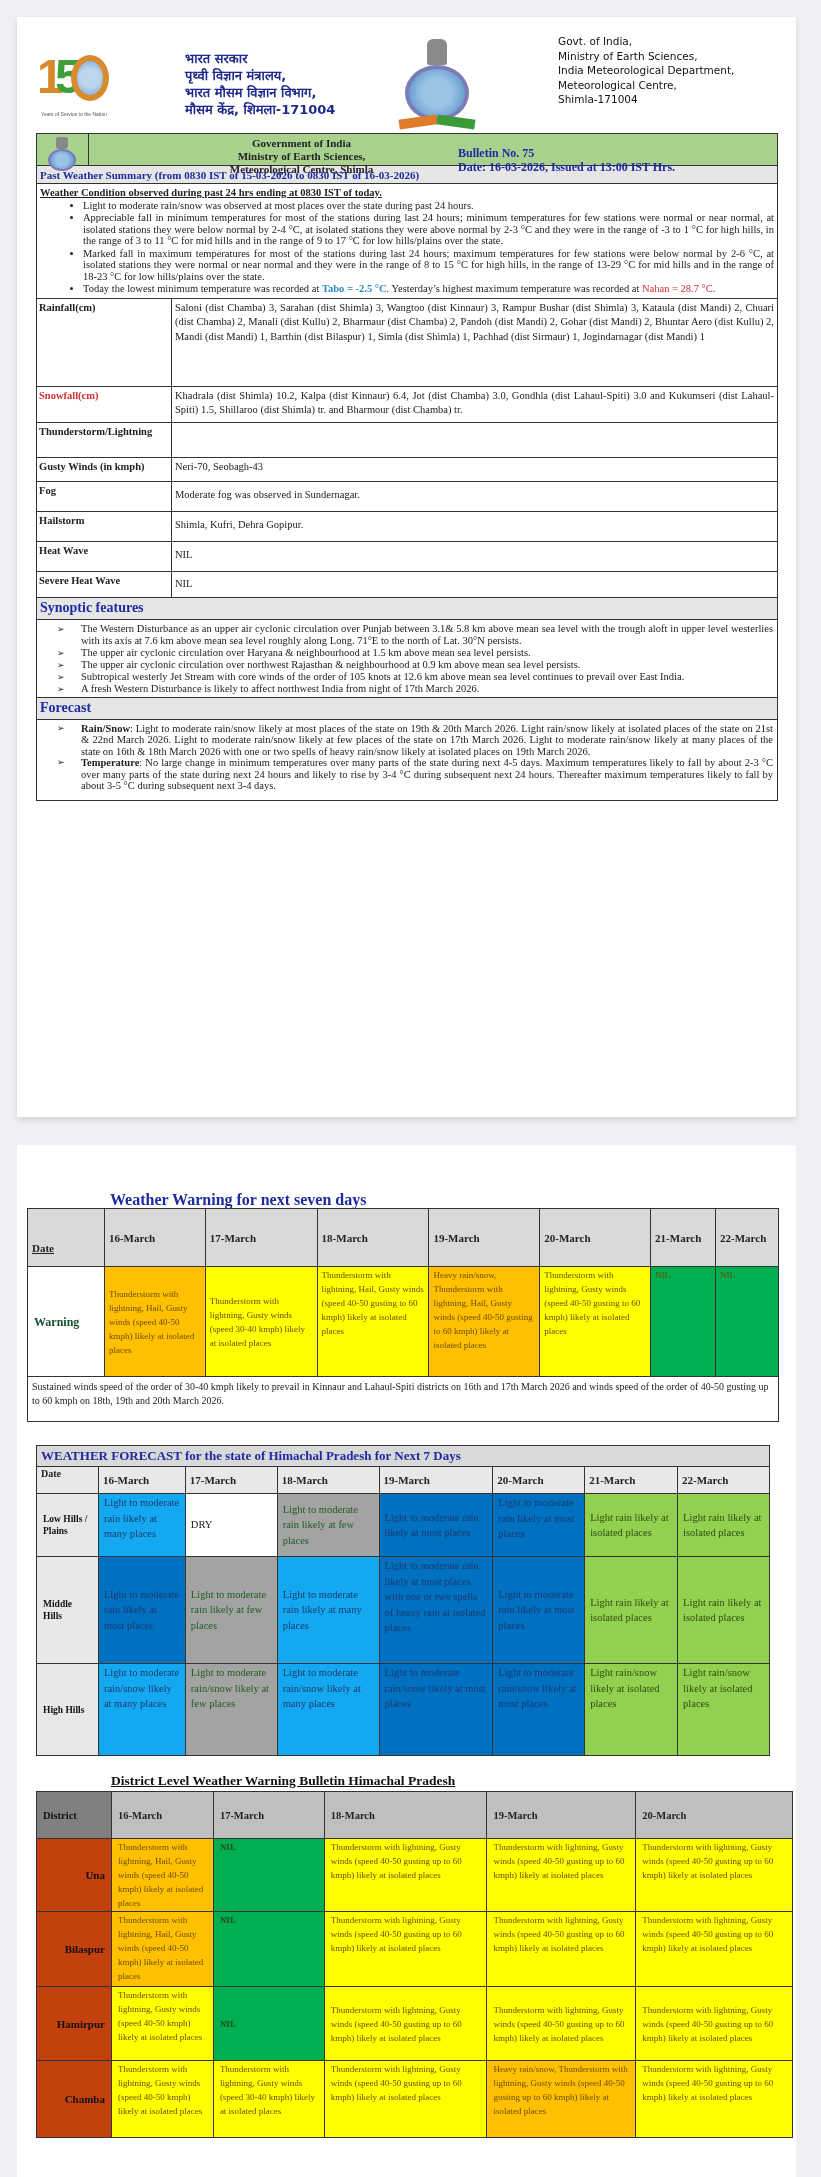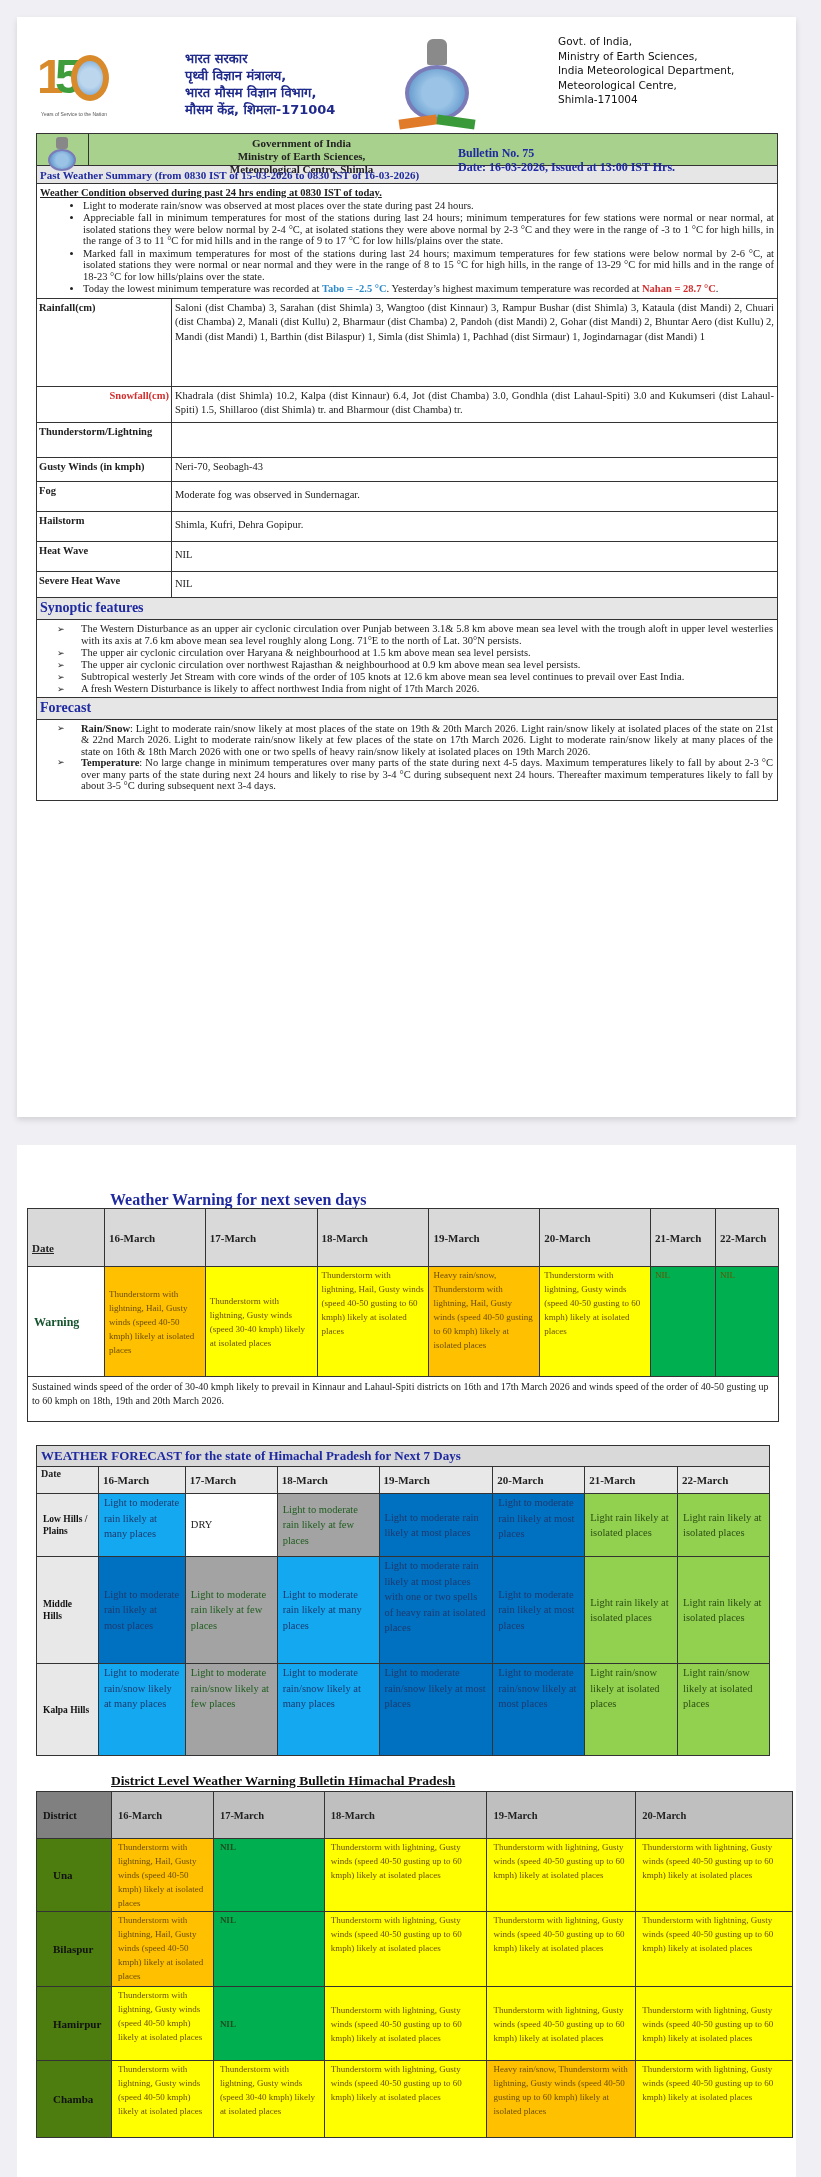--- a/index.html
+++ b/index.html
@@ -31,24 +31,24 @@
   .bul-logo .l1 { position: absolute; left: 19px; top: 3px; width: 12px; height: 12px; background: #888; border-radius: 3px; }
   .bul-logo .l2 { position: absolute; left: 11px; top: 15px; width: 28px; height: 22px; border-radius: 50%; background: radial-gradient(circle, #9ac3e6 40%, #4a86c0 100%); border: 2px solid #7b7bb8; }
   .bul-org { width: 345px; text-align: center; font-weight: bold; font-size: 11px; line-height: 13px; padding-top: 3px; padding-left: 80px; }
   .bul-no { flex: 1; color: #1f2aa0; font-weight: bold; font-size: 12px; line-height: 14px; padding-top: 12px; padding-left: 24px; }
   .past-head { background: #e6e6e6; color: #1f2aa0; font-weight: bold; font-size: 11px; padding: 3px 3px; border-bottom: 1px solid #333; height: 18px; }
   .obs { padding: 3px 3px 2px 3px; border-bottom: 1px solid #333; font-size: 10.5px; line-height: 11.5px; }
   .obs .title { font-weight: bold; text-decoration: underline; font-size: 10.5px; margin-bottom: 1px; }
   .obs ul { padding-left: 43px; }
   .obs li { text-align: justify; margin-bottom: 1px; }
   .blue { color: #2e8bc9; font-weight: bold; }
-  .red { color: #d32f2f; font-weight: bold; }
+  .red { color: #d32f2f; font-weight: normal; }
   .row { display: flex; border-bottom: 1px solid #333; font-size: 10.5px; line-height: 14.5px; }
   .row .lab { width: 135px; border-right: 1px solid #333; font-weight: bold; padding: 2px 2px; }
-  .row .lab.snow { color: #d32f2f; text-align: right; }
+  .row .lab.snow { color: #d32f2f; }
   .row .val { flex: 1; padding: 2px 3px; text-align: justify; }
   .sec-head { background: #e6e6e6; color: #1f2aa0; font-weight: bold; font-size: 14px; padding: 2px 3px; border-bottom: 1px solid #333; height: 22px; }
   .syn { padding: 3px 4px 2px 4px; border-bottom: 1px solid #333; font-size: 10.5px; line-height: 12px; }
   .syn ul, .fc ul { list-style: none; padding-left: 40px; }
   .syn li, .fc li { position: relative; text-align: justify; }
   .syn li::before, .fc li::before { content: "\27A2"; position: absolute; left: -24px; font-size: 9px; }
   .fc { padding: 3px 4px 8px 4px; font-size: 10.5px; line-height: 11.5px; }
   .fc b { font-weight: bold; }
 
   
@@ -79,21 +79,21 @@
   .c-dry { background: #fff; color: #222 !important; }
   .c-grn { background: #a3a3a3; color: #1f5d1f !important; }
   .c-lime { background: #92d050; color: #2d4e14 !important; }
 
   
   .dt-title { position: absolute; left: 94px; top: 628px; font-weight: bold; font-size: 13.5px; color: #111; text-decoration: underline; }
   .dt { position: absolute; left: 19px; top: 646px; width: 757px; }
   .dt td, .dt th { border: 1px solid #333; vertical-align: top; }
   .dt th { background: #bfbfbf; font-size: 10.5px; text-align: left; padding: 0 6px; height: 47px; vertical-align: middle; }
   .dt th.dist { background: #808080; color: #111; }
-  .dt td.lab { background: #4d7c0f; font-size: 11px; font-weight: bold; color: #111; vertical-align: middle; padding-left: 16px; }
+  .dt td.lab { background: #c2410c; font-size: 11px; font-weight: bold; color: #111; vertical-align: middle; padding-left: 16px; text-align: right; }
   .dt td { font-size: 9px; line-height: 14px; color: #6b4e00; padding: 1px 6px; }
   .dt td.c-green { color: #1f4d1f; font-weight: bold; }
   .dt td.c-green.mid { vertical-align: middle; }
 </style>
 </head>
 <body>
 
 <div class="page" id="page1">
   <div class="letterhead">
     <div class="logo150">
@@ -259,21 +259,21 @@
       <td class="lab">Middle Hills</td>
       <td class="c-dark mid">Light to moderate rain likely at most places</td>
       <td class="c-grn mid">Light to moderate rain likely at few places</td>
       <td class="c-light mid">Light to moderate rain likely at many places</td>
       <td class="c-dark">Light to moderate rain likely at most places with one or two spells of heavy rain  at isolated places</td>
       <td class="c-dark mid">Light to moderate rain likely at most places</td>
       <td class="c-lime mid">Light rain likely at isolated places</td>
       <td class="c-lime mid">Light rain likely at isolated places</td>
     </tr>
     <tr style="height:92px">
-      <td class="lab">Kalpa Hills</td>
+      <td class="lab">High Hills</td>
       <td class="c-light">Light to moderate rain/snow likely at many places</td>
       <td class="c-grn">Light to moderate rain/snow likely at few places</td>
       <td class="c-light">Light to moderate rain/snow likely at many places</td>
       <td class="c-dark">Light to moderate rain/snow likely at most places</td>
       <td class="c-dark">Light to moderate rain/snow likely at most places</td>
       <td class="c-lime">Light rain/snow likely at isolated places</td>
       <td class="c-lime">Light rain/snow likely at isolated places</td>
     </tr>
   </tbody>
     </table>

